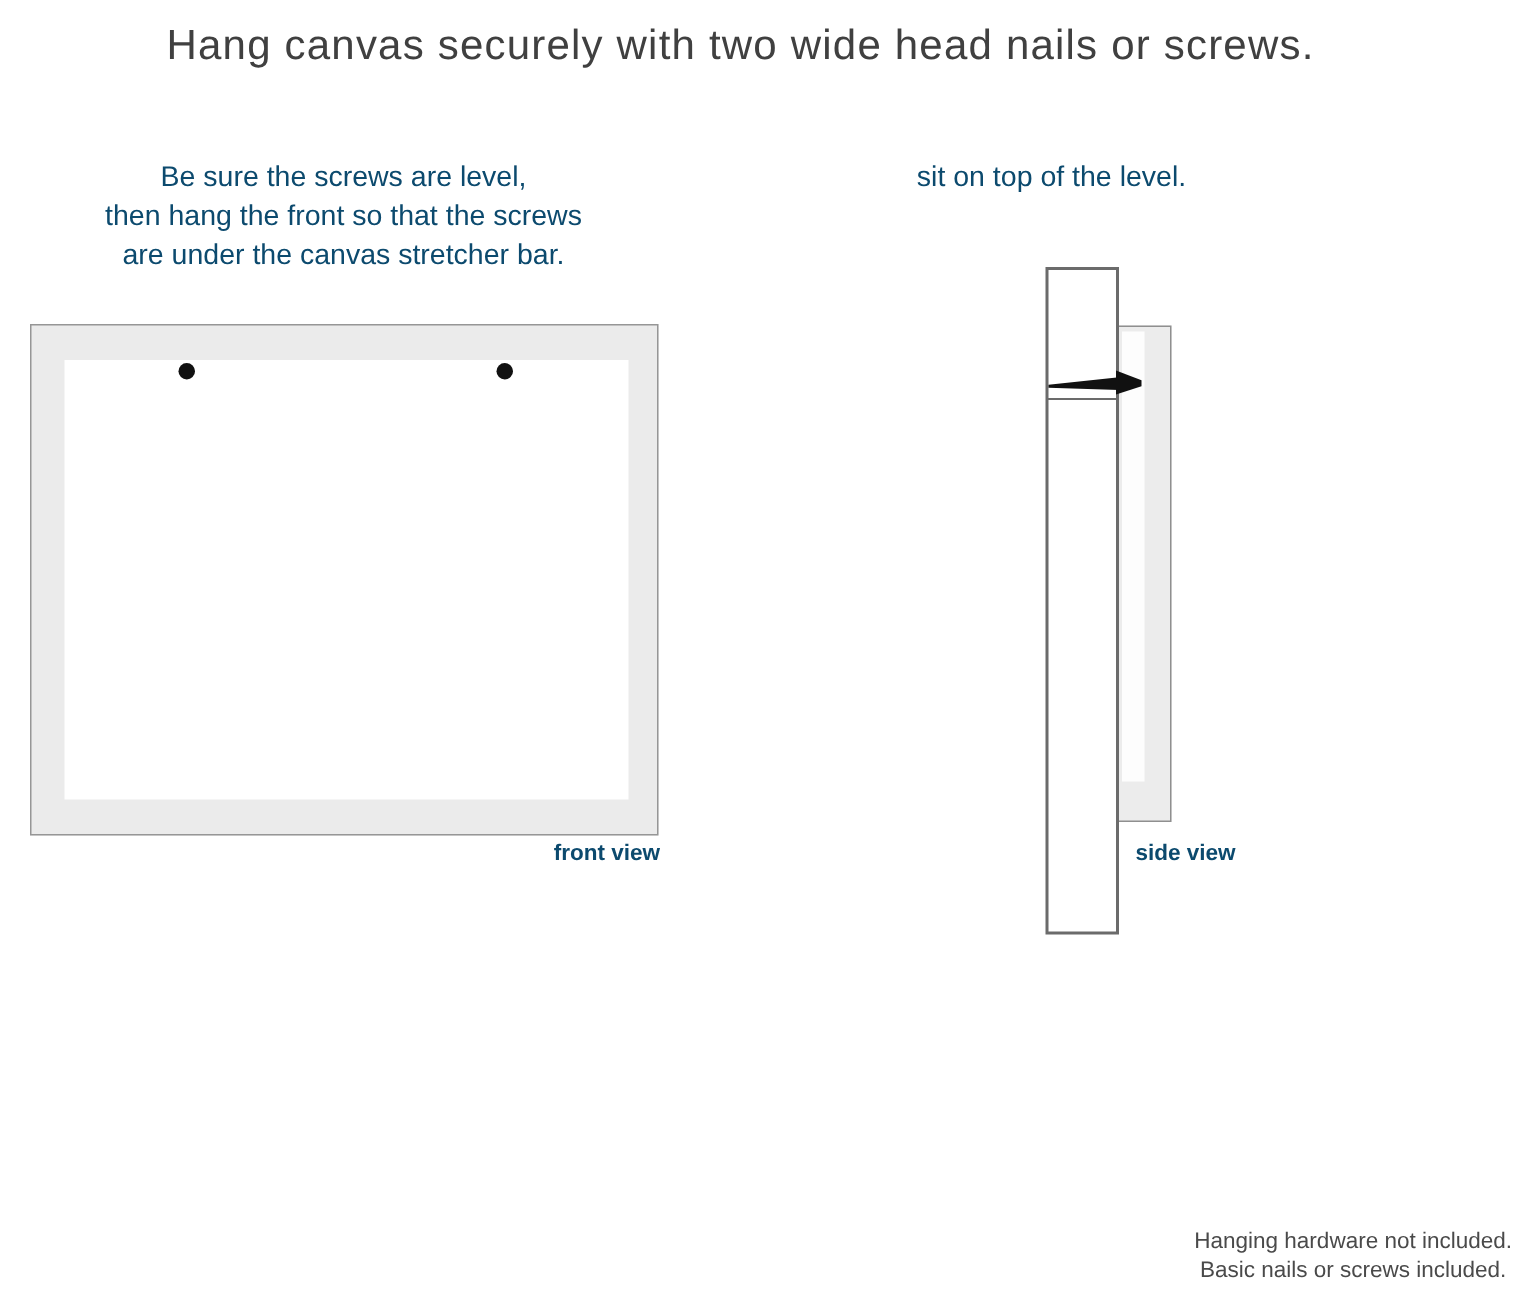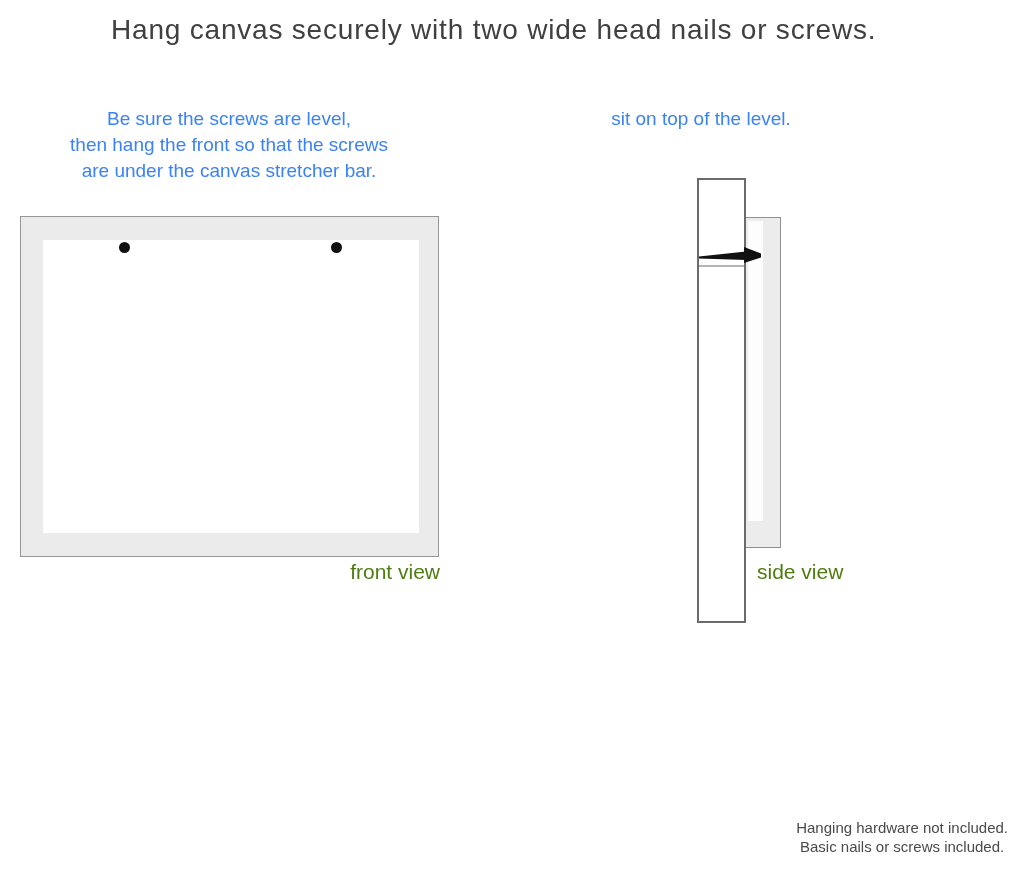--- a/index.html
+++ b/index.html
@@ -23,21 +23,21 @@
     white-space: nowrap;
     margin-left: 36px;
   }
   .instr {
     position: absolute;
     top: 106px;
     font-size: 19px;
     font-weight: 300;
     line-height: 26px;
     text-align: center;
-    color: #3b82f6;
+    color: #0c4a6e;
   }
   .instr-front { left: 28px;  width: 402px; }
   .instr-side  { left: 551px; width: 300px; }
   .instr span { display: block; }
 
   
   .front-outer {
     position: absolute;
     left: 20px; top: 216px;
     width: 419px; height: 341px;
@@ -54,23 +54,23 @@
   .nail-dot {
     position: absolute;
     width: 11px; height: 11px;
     border-radius: 50%;
     background: #111111;
   }
   .dot-left  { left: 98px;  top: 25px; }
   .dot-right { left: 310px; top: 25px; }
   .view-label {
     position: absolute;
-    font-size: 21px;
-    font-weight: 400;
-    color: #4d7c0f;
+    font-size: 15px;
+    font-weight: 700;
+    color: #0c4a6e;
     white-space: nowrap;
   }
   .front-label { top: 560px; right: 584px; text-align: right; }
   .side-label  { top: 560px; left: 757px; }
 
   
   .side-canvas {
     position: absolute;
     left: 745px; top: 217px;
     width: 36px; height: 331px;

